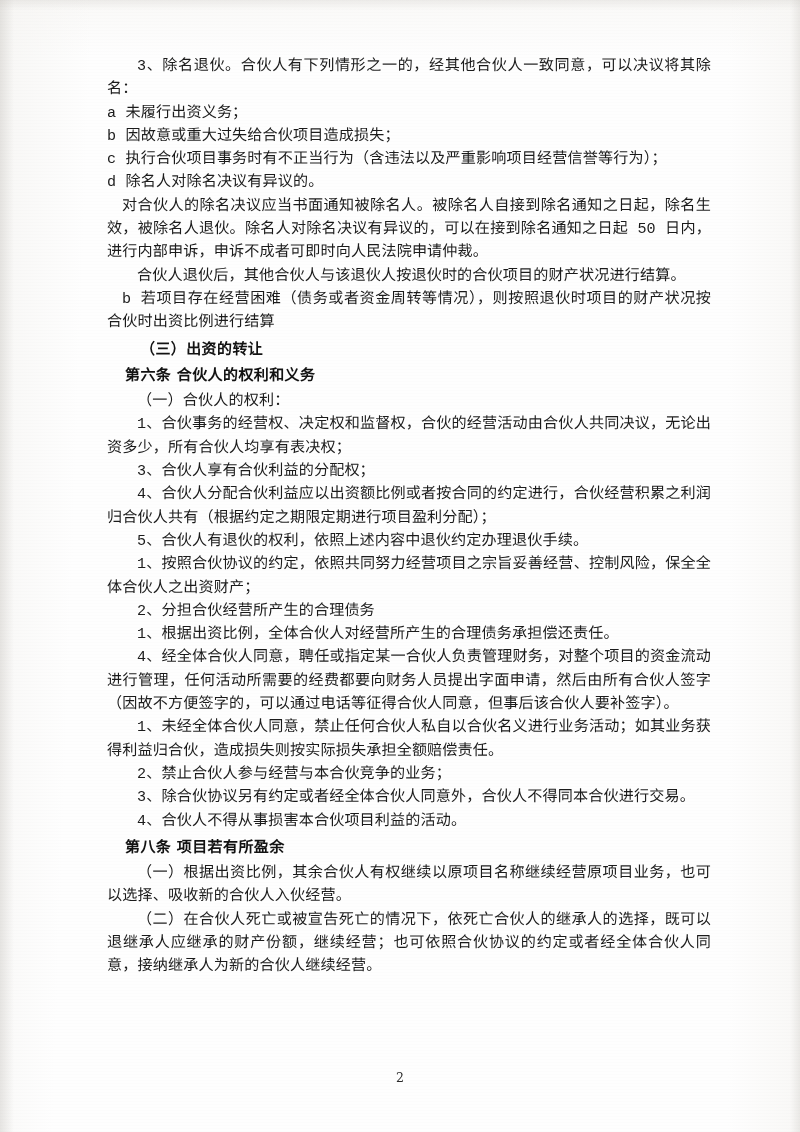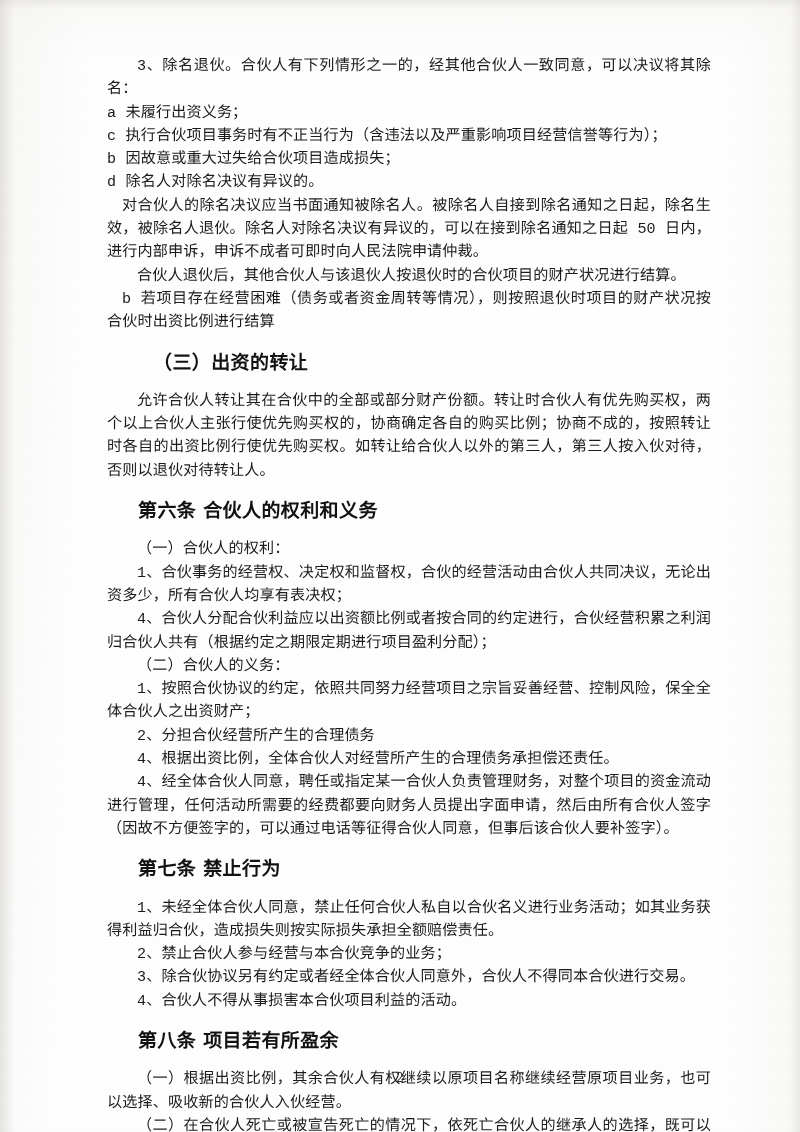--- a/index.html
+++ b/index.html
@@ -71,23 +71,23 @@
     font-family: Liberation Mono, monospace;
     word-break: break-all;
   }
 
   
   p.indent2 { text-indent: 30px; }
   p.indent1 { text-indent: 15px; }
 
   
   p.heading {
-    margin: 16px;
+    margin: 3px;
     padding: 0;
-    font-size: 19px;
+    font-size: 15px;
     line-height: 23.3px;
     color: #121212;
     font-weight: bold;
     letter-spacing: 0.4px;
     text-align: left;
     font-family: "DejaVu Serif", "Liberation Serif", serif;
   }
   p.heading.indent2 { text-indent: 30px; }
   p.heading.indent1 { text-indent: 15px; }
 
@@ -116,38 +116,37 @@
 <body>
 
 <div class="page">
   <div class="scan-edge-top"></div>
   <div class="scan-edge-left"></div>
   <div class="scan-edge-right"></div>
 
   <div class="content" id="doc-body">
       <p class="line indent2">3、除名退伙。合伙人有下列情形之一的，经其他合伙人一致同意，可以决议将其除名：</p>
       <p class="line">a 未履行出资义务；</p>
+      <p class="line">b 因故意或重大过失给合伙项目造成损失；</p>
       <p class="line">c 执行合伙项目事务时有不正当行为（含违法以及严重影响项目经营信誉等行为）；</p>
-      <p class="line">b 因故意或重大过失给合伙项目造成损失；</p>
       <p class="line">d 除名人对除名决议有异议的。</p>
       <p class="line indent1">对合伙人的除名决议应当书面通知被除名人。被除名人自接到除名通知之日起，除名生效，被除名人退伙。除名人对除名决议有异议的，可以在接到除名通知之日起 50 日内，进行内部申诉，申诉不成者可即时向人民法院申请仲裁。</p>
       <p class="line indent2">合伙人退伙后，其他合伙人与该退伙人按退伙时的合伙项目的财产状况进行结算。</p>
       <p class="line indent1">b 若项目存在经营困难（债务或者资金周转等情况），则按照退伙时项目的财产状况按合伙时出资比例进行结算</p>
       <p class="heading indent2">（三）出资的转让</p>
-      <p class="line indent2">允许合伙人转让其在合伙中的全部或部分财产份额。转让时合伙人有优先购买权，两个以上合伙人主张行使优先购买权的，协商确定各自的购买比例；协商不成的，按照转让时各自的出资比例行使优先购买权。如转让给合伙人以外的第三人，第三人按入伙对待，否则以退伙对待转让人。</p>
       <p class="heading indent1">第六条 合伙人的权利和义务</p>
       <p class="line indent2">（一）合伙人的权利：</p>
       <p class="line indent2">1、合伙事务的经营权、决定权和监督权，合伙的经营活动由合伙人共同决议，无论出资多少，所有合伙人均享有表决权；</p>
+      <p class="line indent2">3、合伙人享有合伙利益的分配权；</p>
       <p class="line indent2">4、合伙人分配合伙利益应以出资额比例或者按合同的约定进行，合伙经营积累之利润归合伙人共有（根据约定之期限定期进行项目盈利分配）；</p>
-      <p class="line indent2">（二）合伙人的义务：</p>
+      <p class="line indent2">5、合伙人有退伙的权利，依照上述内容中退伙约定办理退伙手续。</p>
       <p class="line indent2">1、按照合伙协议的约定，依照共同努力经营项目之宗旨妥善经营、控制风险，保全全体合伙人之出资财产；</p>
       <p class="line indent2">2、分担合伙经营所产生的合理债务</p>
-      <p class="line indent2">4、根据出资比例，全体合伙人对经营所产生的合理债务承担偿还责任。</p>
+      <p class="line indent2">1、根据出资比例，全体合伙人对经营所产生的合理债务承担偿还责任。</p>
       <p class="line indent2">4、经全体合伙人同意，聘任或指定某一合伙人负责管理财务，对整个项目的资金流动进行管理，任何活动所需要的经费都要向财务人员提出字面申请，然后由所有合伙人签字（因故不方便签字的，可以通过电话等征得合伙人同意，但事后该合伙人要补签字）。</p>
-      <p class="heading indent1">第七条 禁止行为</p>
       <p class="line indent2">1、未经全体合伙人同意，禁止任何合伙人私自以合伙名义进行业务活动；如其业务获得利益归合伙，造成损失则按实际损失承担全额赔偿责任。</p>
       <p class="line indent2">2、禁止合伙人参与经营与本合伙竞争的业务；</p>
       <p class="line indent2">3、除合伙协议另有约定或者经全体合伙人同意外，合伙人不得同本合伙进行交易。</p>
       <p class="line indent2">4、合伙人不得从事损害本合伙项目利益的活动。</p>
       <p class="heading indent1">第八条 项目若有所盈余</p>
       <p class="line indent2">（一）根据出资比例，其余合伙人有权继续以原项目名称继续经营原项目业务，也可以选择、吸收新的合伙人入伙经营。</p>
       <p class="line indent2">（二）在合伙人死亡或被宣告死亡的情况下，依死亡合伙人的继承人的选择，既可以退继承人应继承的财产份额，继续经营；也可依照合伙协议的约定或者经全体合伙人同意，接纳继承人为新的合伙人继续经营。</p>
     </div>
 
   <div class="page-number">2</div>

